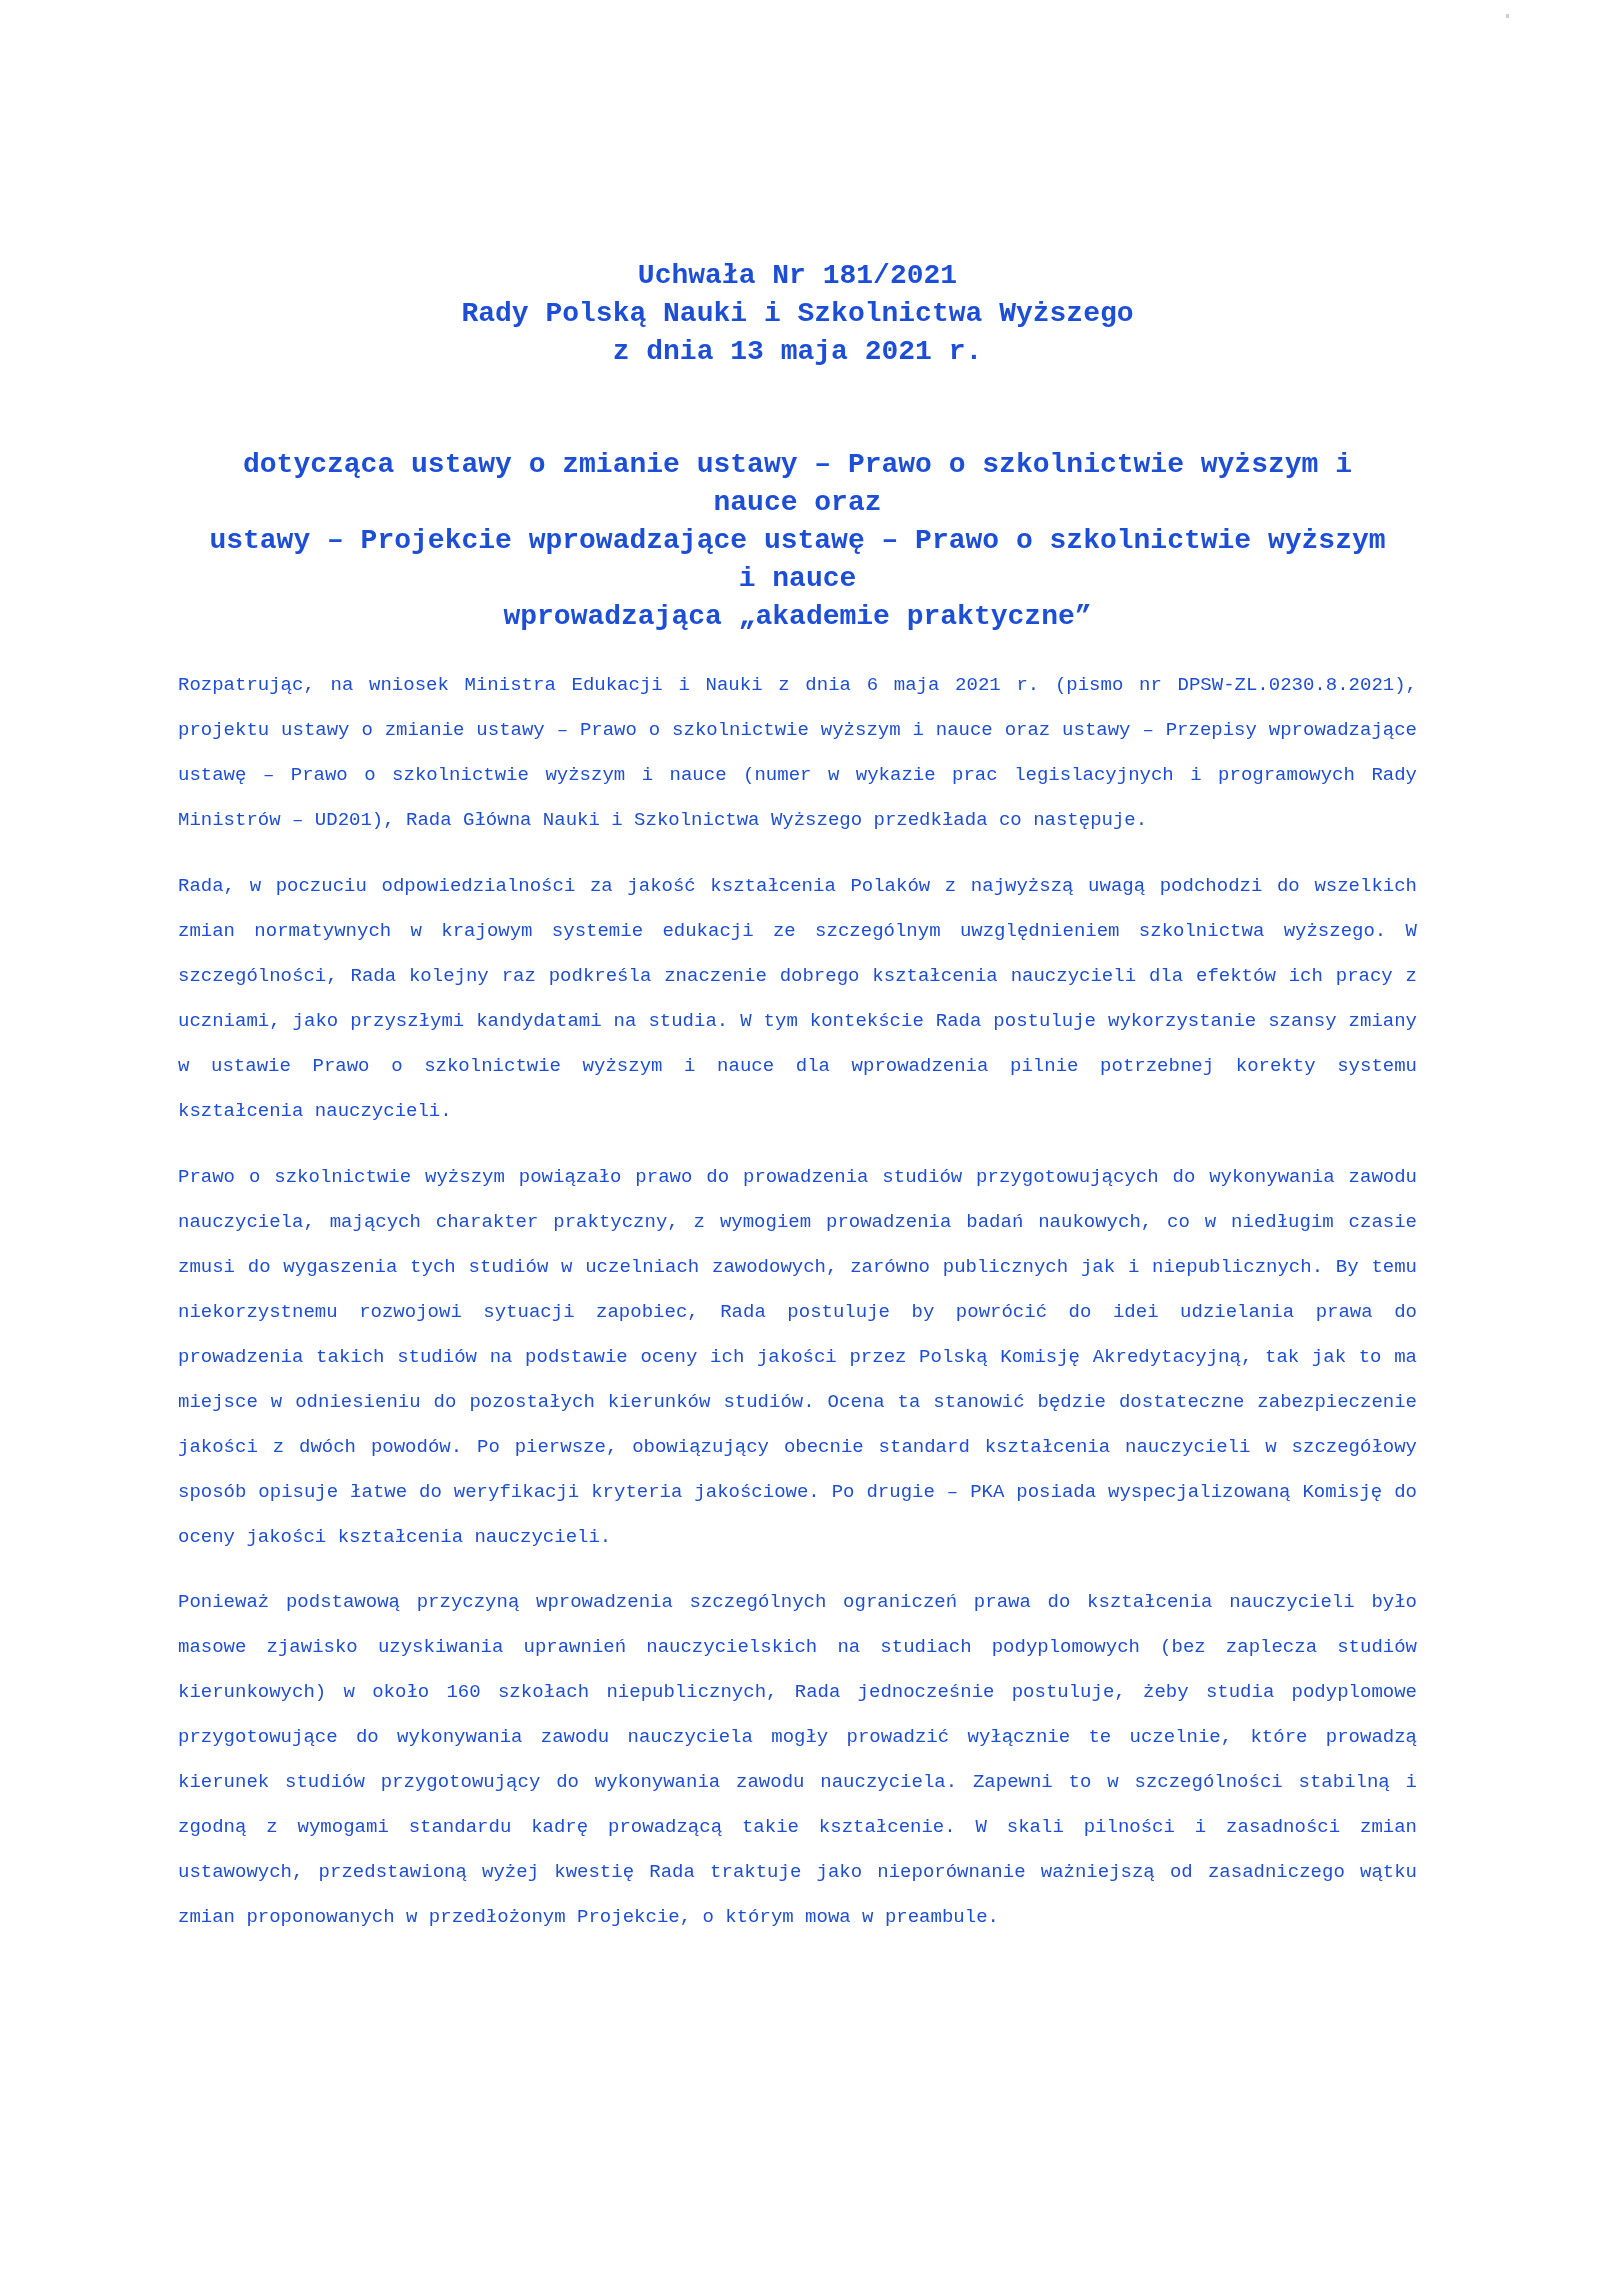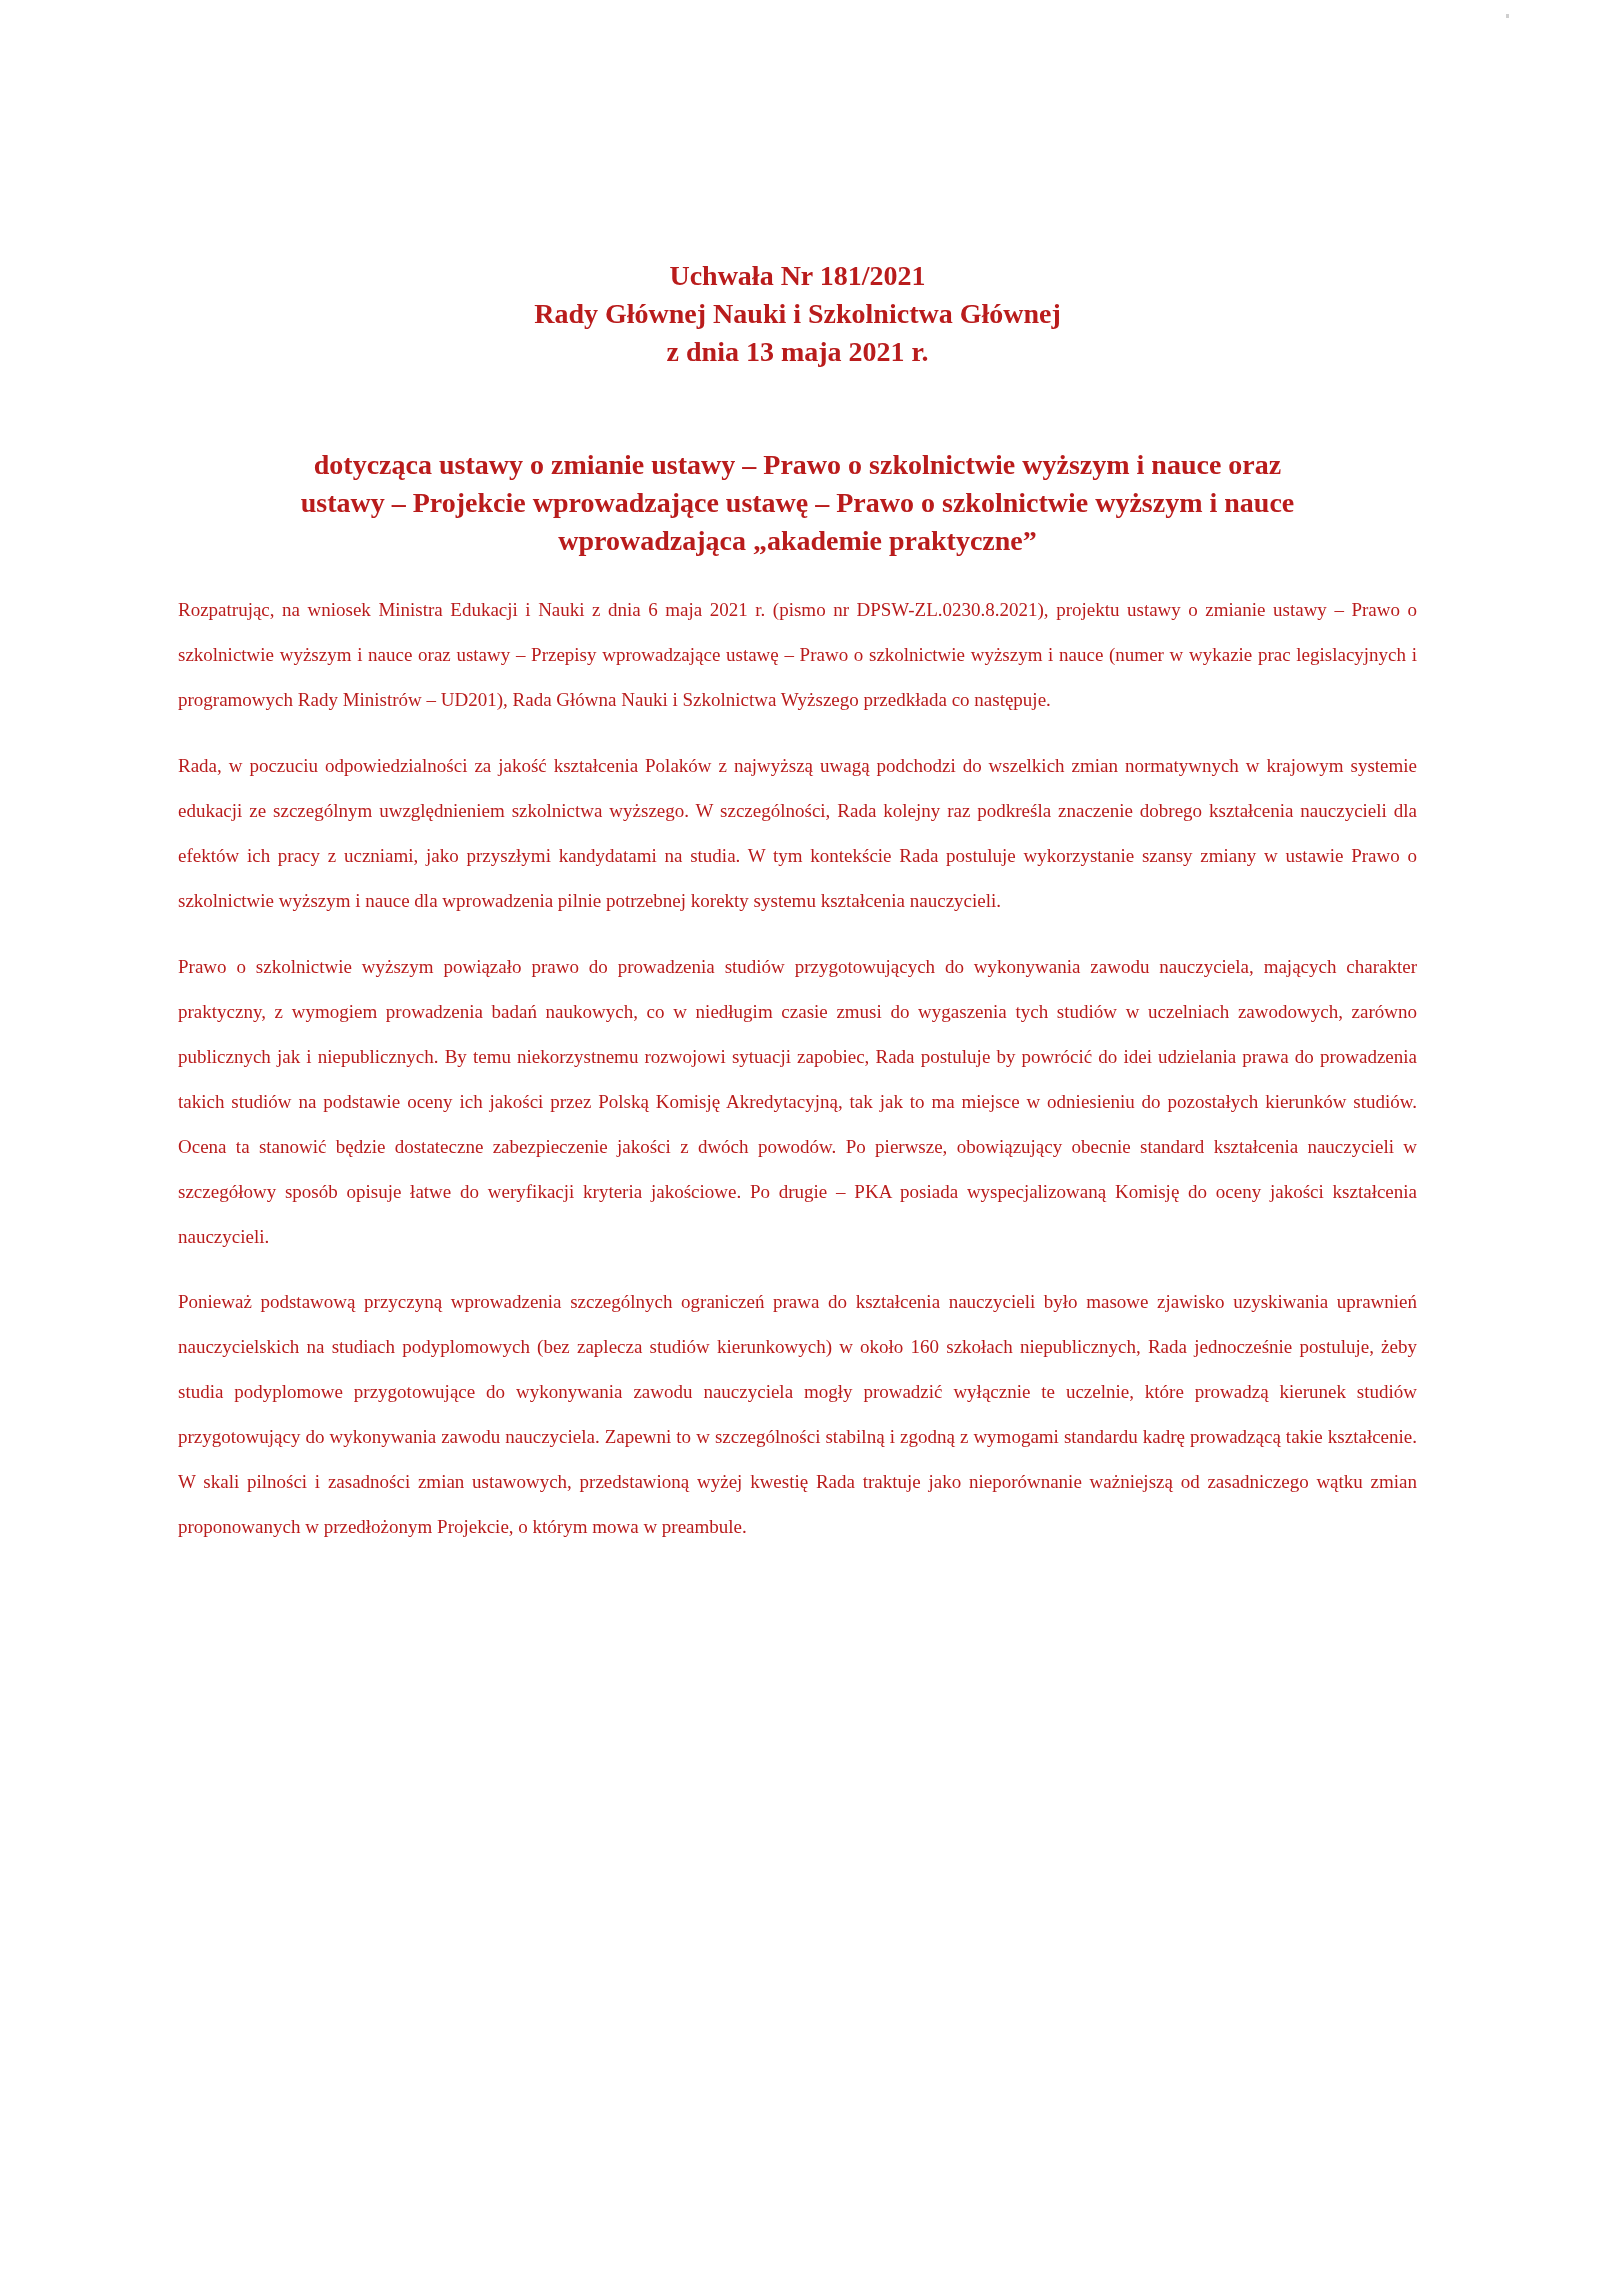--- a/index.html
+++ b/index.html
@@ -27,22 +27,22 @@
       top: 13.7px;
       width: 2.9px;
       height: 3.9px;
       background: #cfcfcf;
     }
     .content {
       position: absolute;
       left: 178px;
       top: 257px;
       width: 1239px;
-      font-family: Liberation Serif, serif;
-      color: #b91c1c;
+      font-family: Liberation Mono, monospace;
+      color: #1d4ed8;
     }
     .heading {
       text-align: center;
       font-weight: bold;
       font-size: 28px;
       line-height: 38px;
       margin: 0;
     }
     .heading .line {
       display: block;
@@ -70,21 +70,21 @@
 </head>
 <body>
 
 <div class="page">
   <div class="speck"></div>
 
   <div class="content">
 
     <div class="heading title-block">
       <span class="line">Uchwała Nr 181/2021</span>
-      <span class="line">Rady Głównej Nauki i Szkolnictwa Głównej</span>
+      <span class="line">Rady Polską Nauki i Szkolnictwa Wyższego</span>
       <span class="line">z dnia 13 maja 2021 r.</span>
     </div>
 
     <div class="heading subject-block">
       <span class="line">dotycząca ustawy o zmianie ustawy – Prawo o szkolnictwie wyższym i nauce oraz</span>
       <span class="line">ustawy – Projekcie wprowadzające ustawę – Prawo o szkolnictwie wyższym i nauce</span>
       <span class="line">wprowadzająca „akademie praktyczne”</span>
     </div>
 
     <div class="body">

